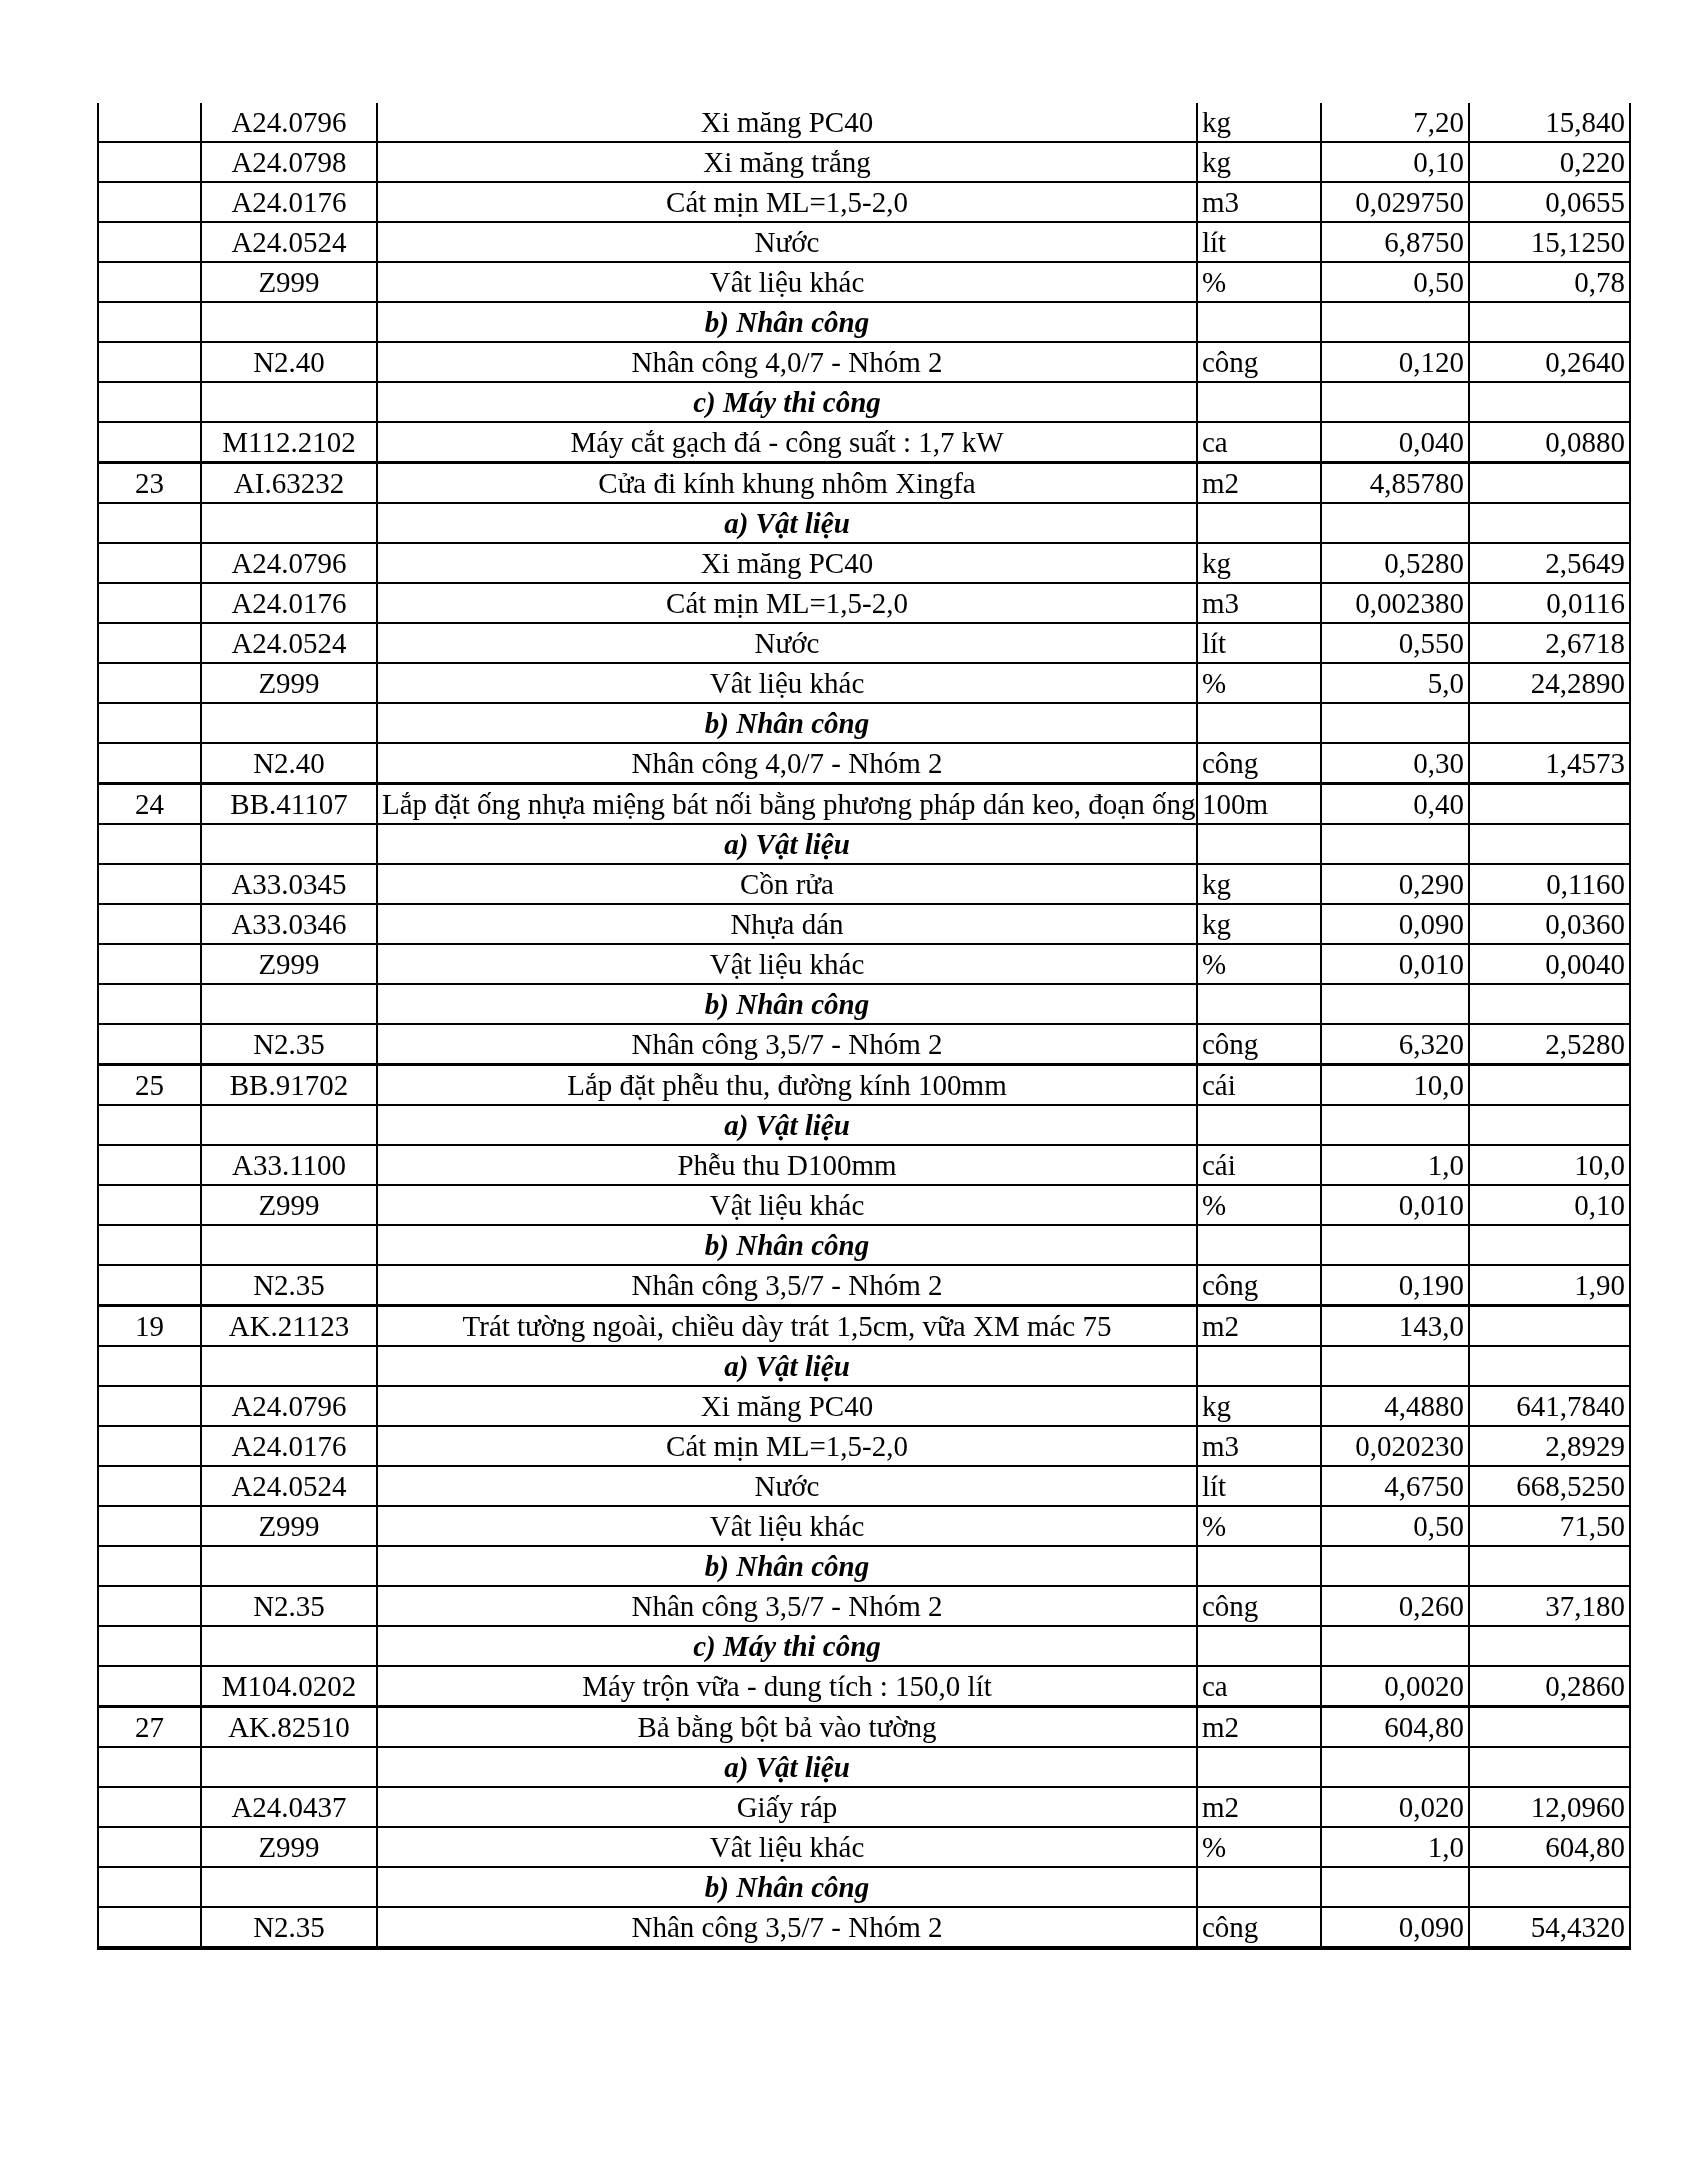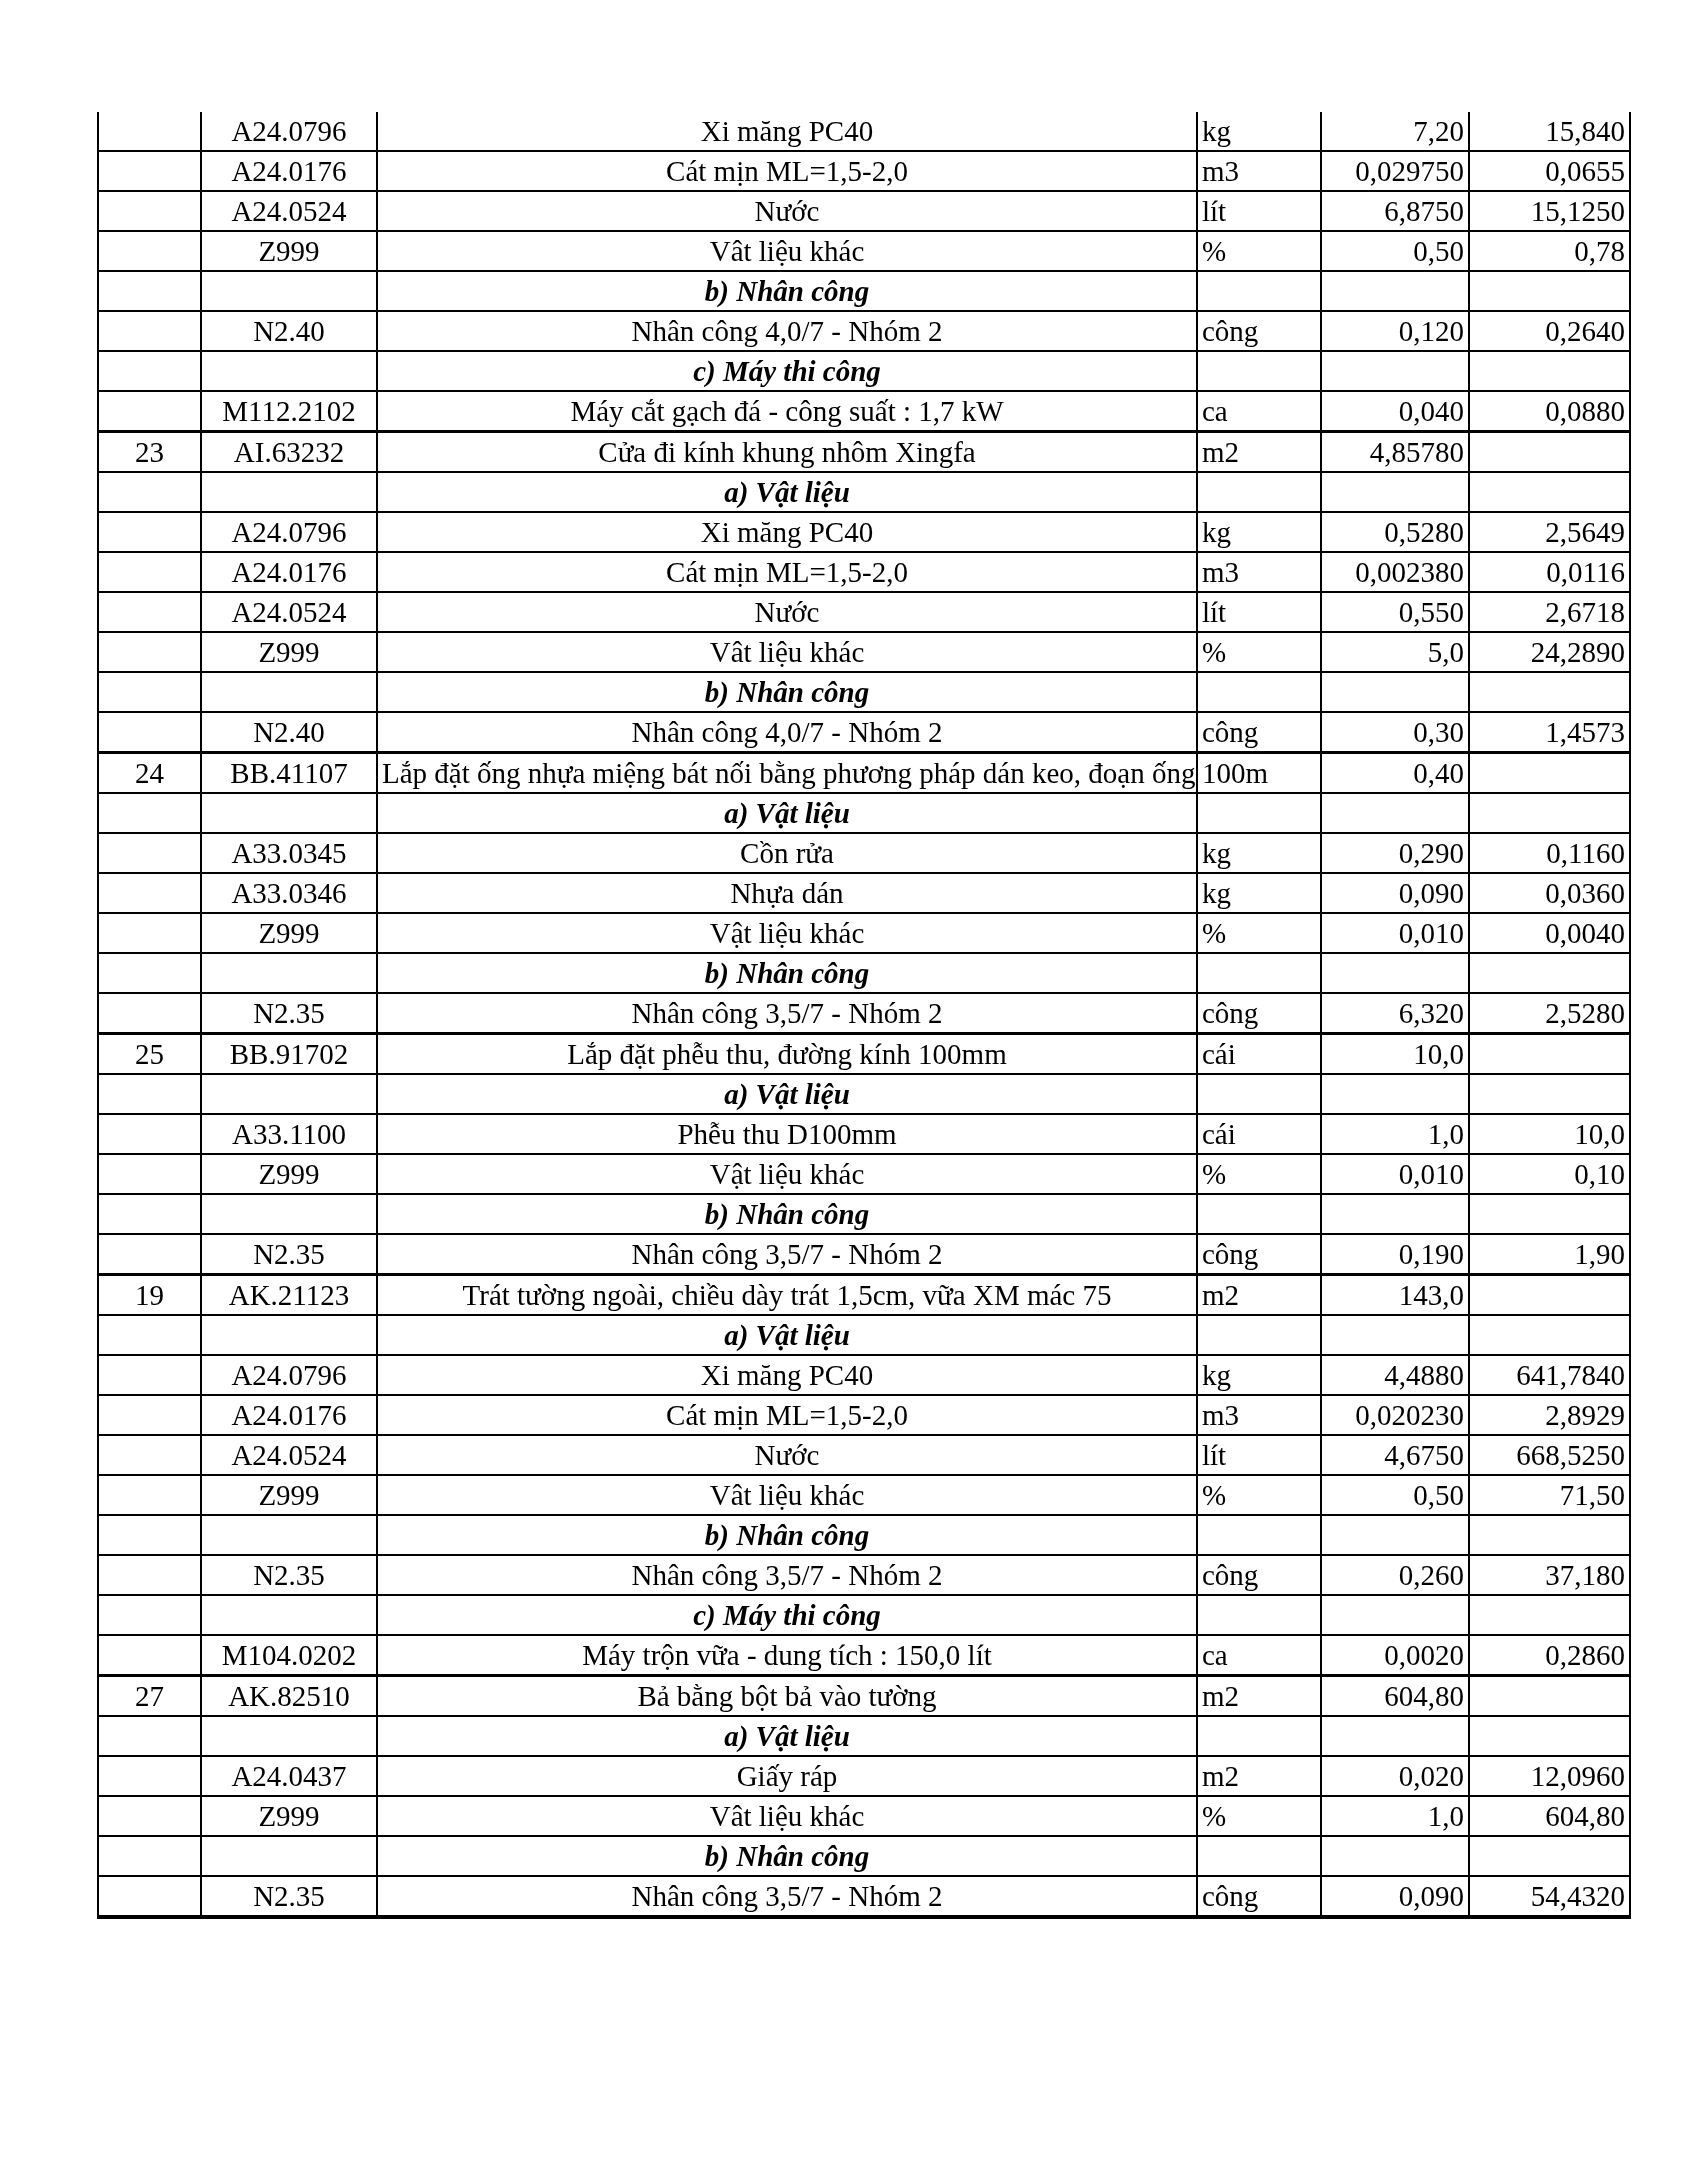--- a/index.html
+++ b/index.html
@@ -8,21 +8,21 @@
     width: 1687px;
     height: 2183px;
     background: #ffffff;
     font-family: "Liberation Serif", "DejaVu Serif", serif;
     color: #000000;
     overflow: hidden;
   }
   table.estimate {
     position: absolute;
     left: 97px;
-    top: 112px;
+    top: 103px;
     width: 1532px;
     border-collapse: collapse;
     table-layout: fixed;
     border-bottom: 4.6px solid #000;
   }
   table.estimate td {
     border: 2px solid #000;
     font-size: 29px;
     height: 38px;
     vertical-align: middle;
@@ -57,20 +57,28 @@
         <tr class="row-material">
       <td class="c-stt"></td>
       <td class="c-code">A24.0796</td>
       <td class="c-desc">Xi măng PC40</td>
       <td class="c-unit">kg</td>
       <td class="c-qty">7,20</td>
       <td class="c-amt">15,840</td>
     </tr>
         <tr class="row-material">
       <td class="c-stt"></td>
+      <td class="c-code">A24.0798</td>
+      <td class="c-desc">Xi măng trắng</td>
+      <td class="c-unit">kg</td>
+      <td class="c-qty">0,10</td>
+      <td class="c-amt">0,220</td>
+    </tr>
+        <tr class="row-material">
+      <td class="c-stt"></td>
       <td class="c-code">A24.0176</td>
       <td class="c-desc">Cát mịn ML=1,5-2,0</td>
       <td class="c-unit">m3</td>
       <td class="c-qty">0,029750</td>
       <td class="c-amt">0,0655</td>
     </tr>
         <tr class="row-material">
       <td class="c-stt"></td>
       <td class="c-code">A24.0524</td>
       <td class="c-desc">Nước</td>

